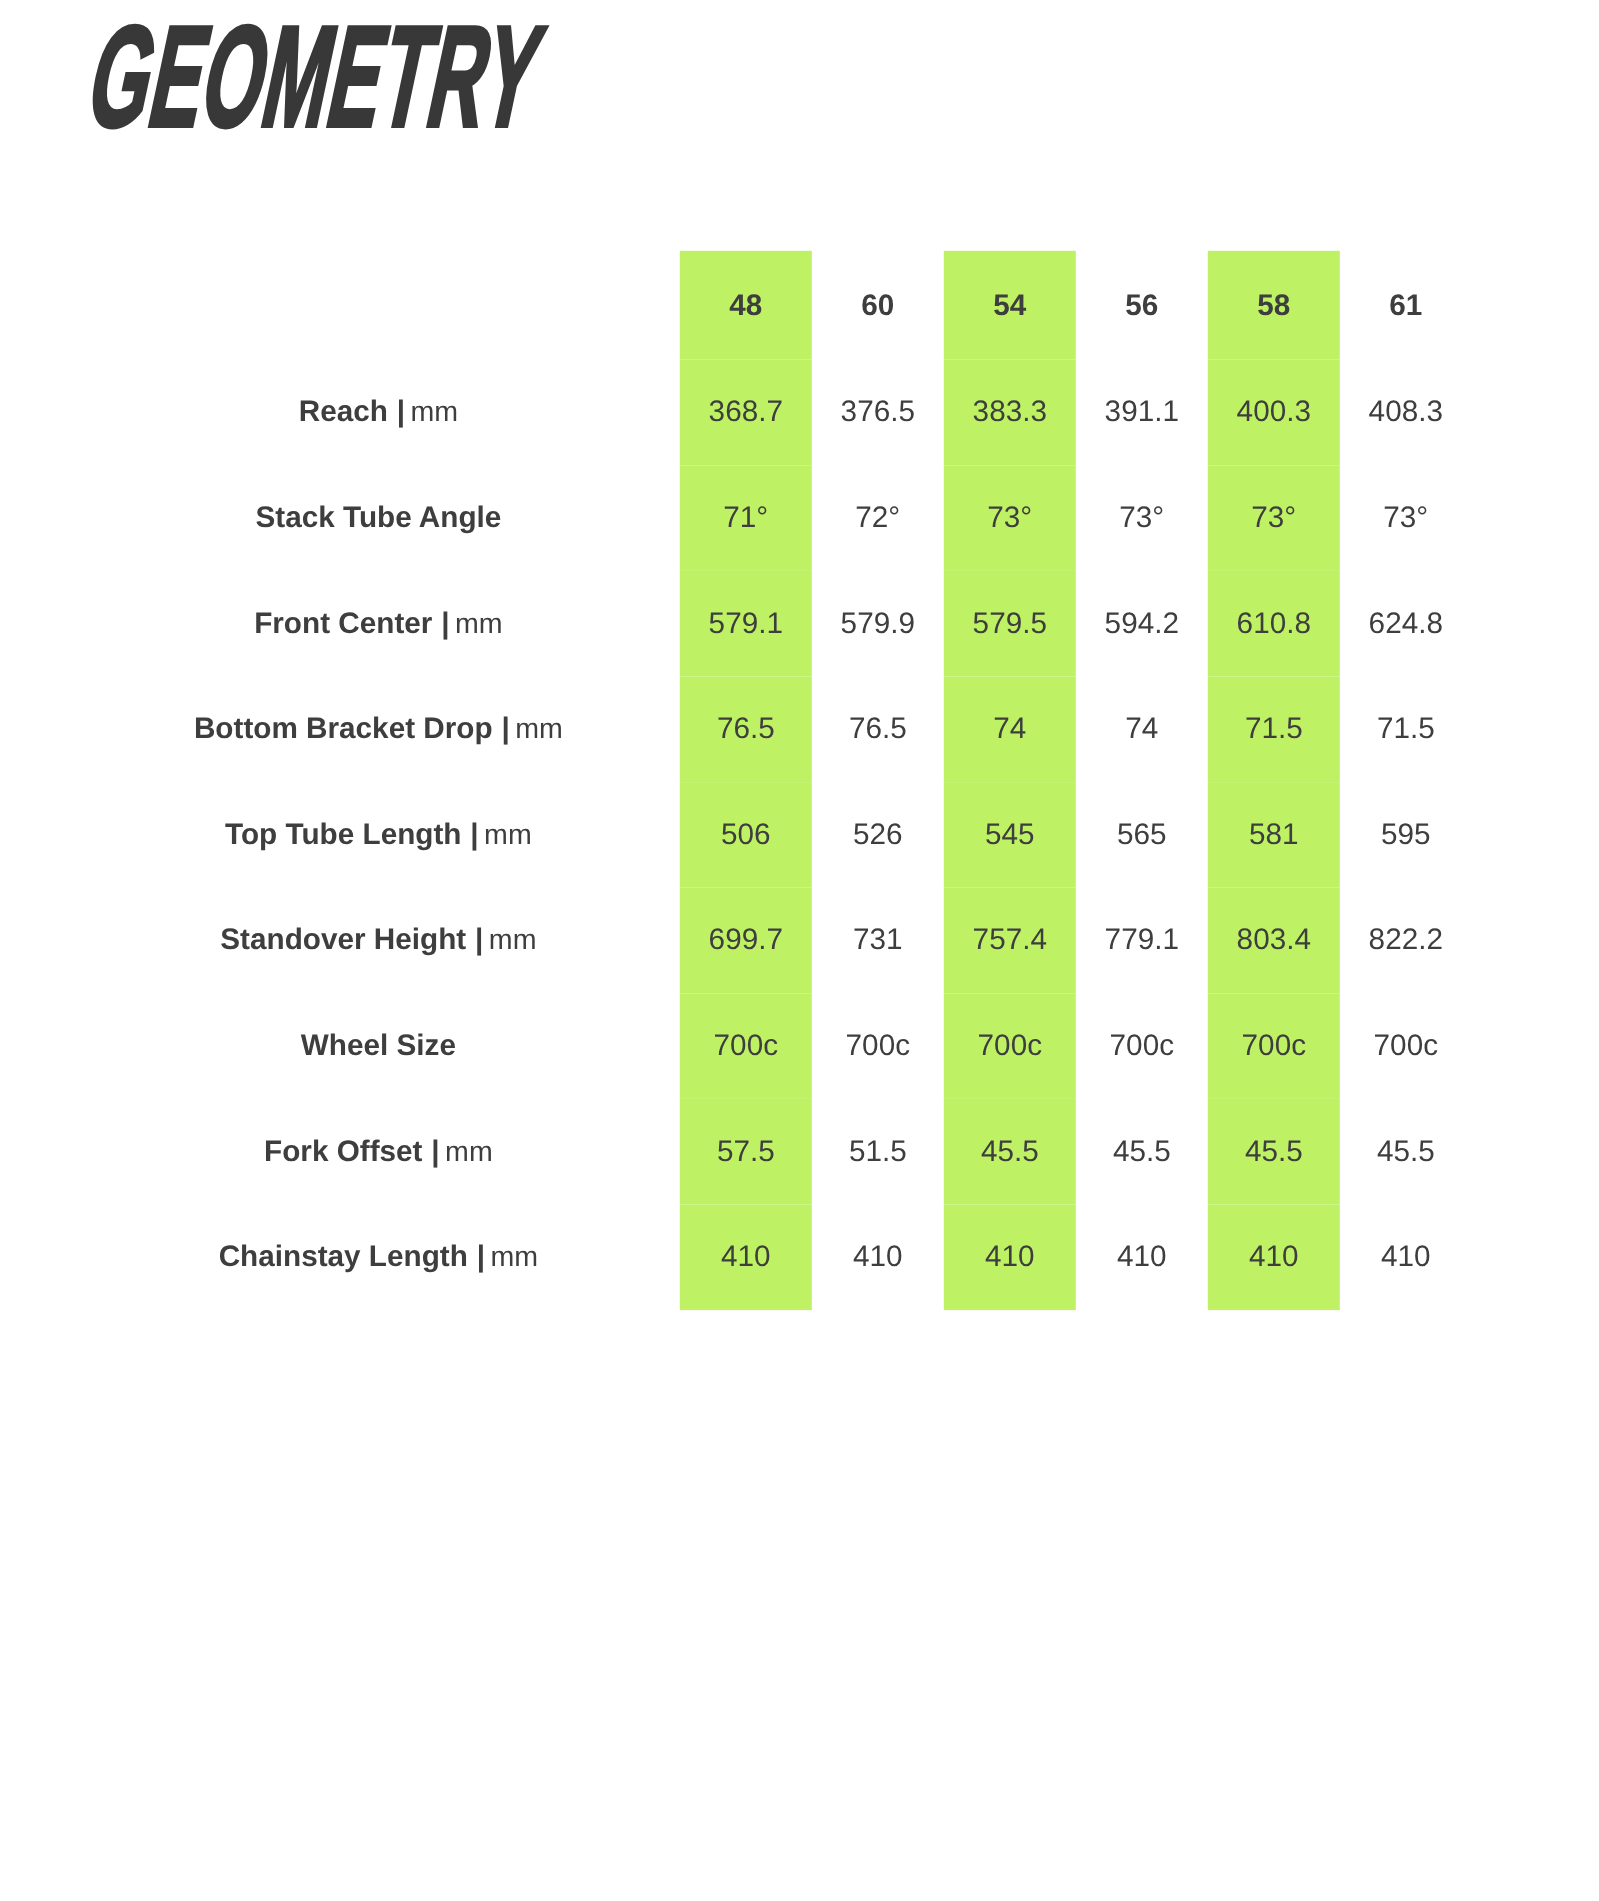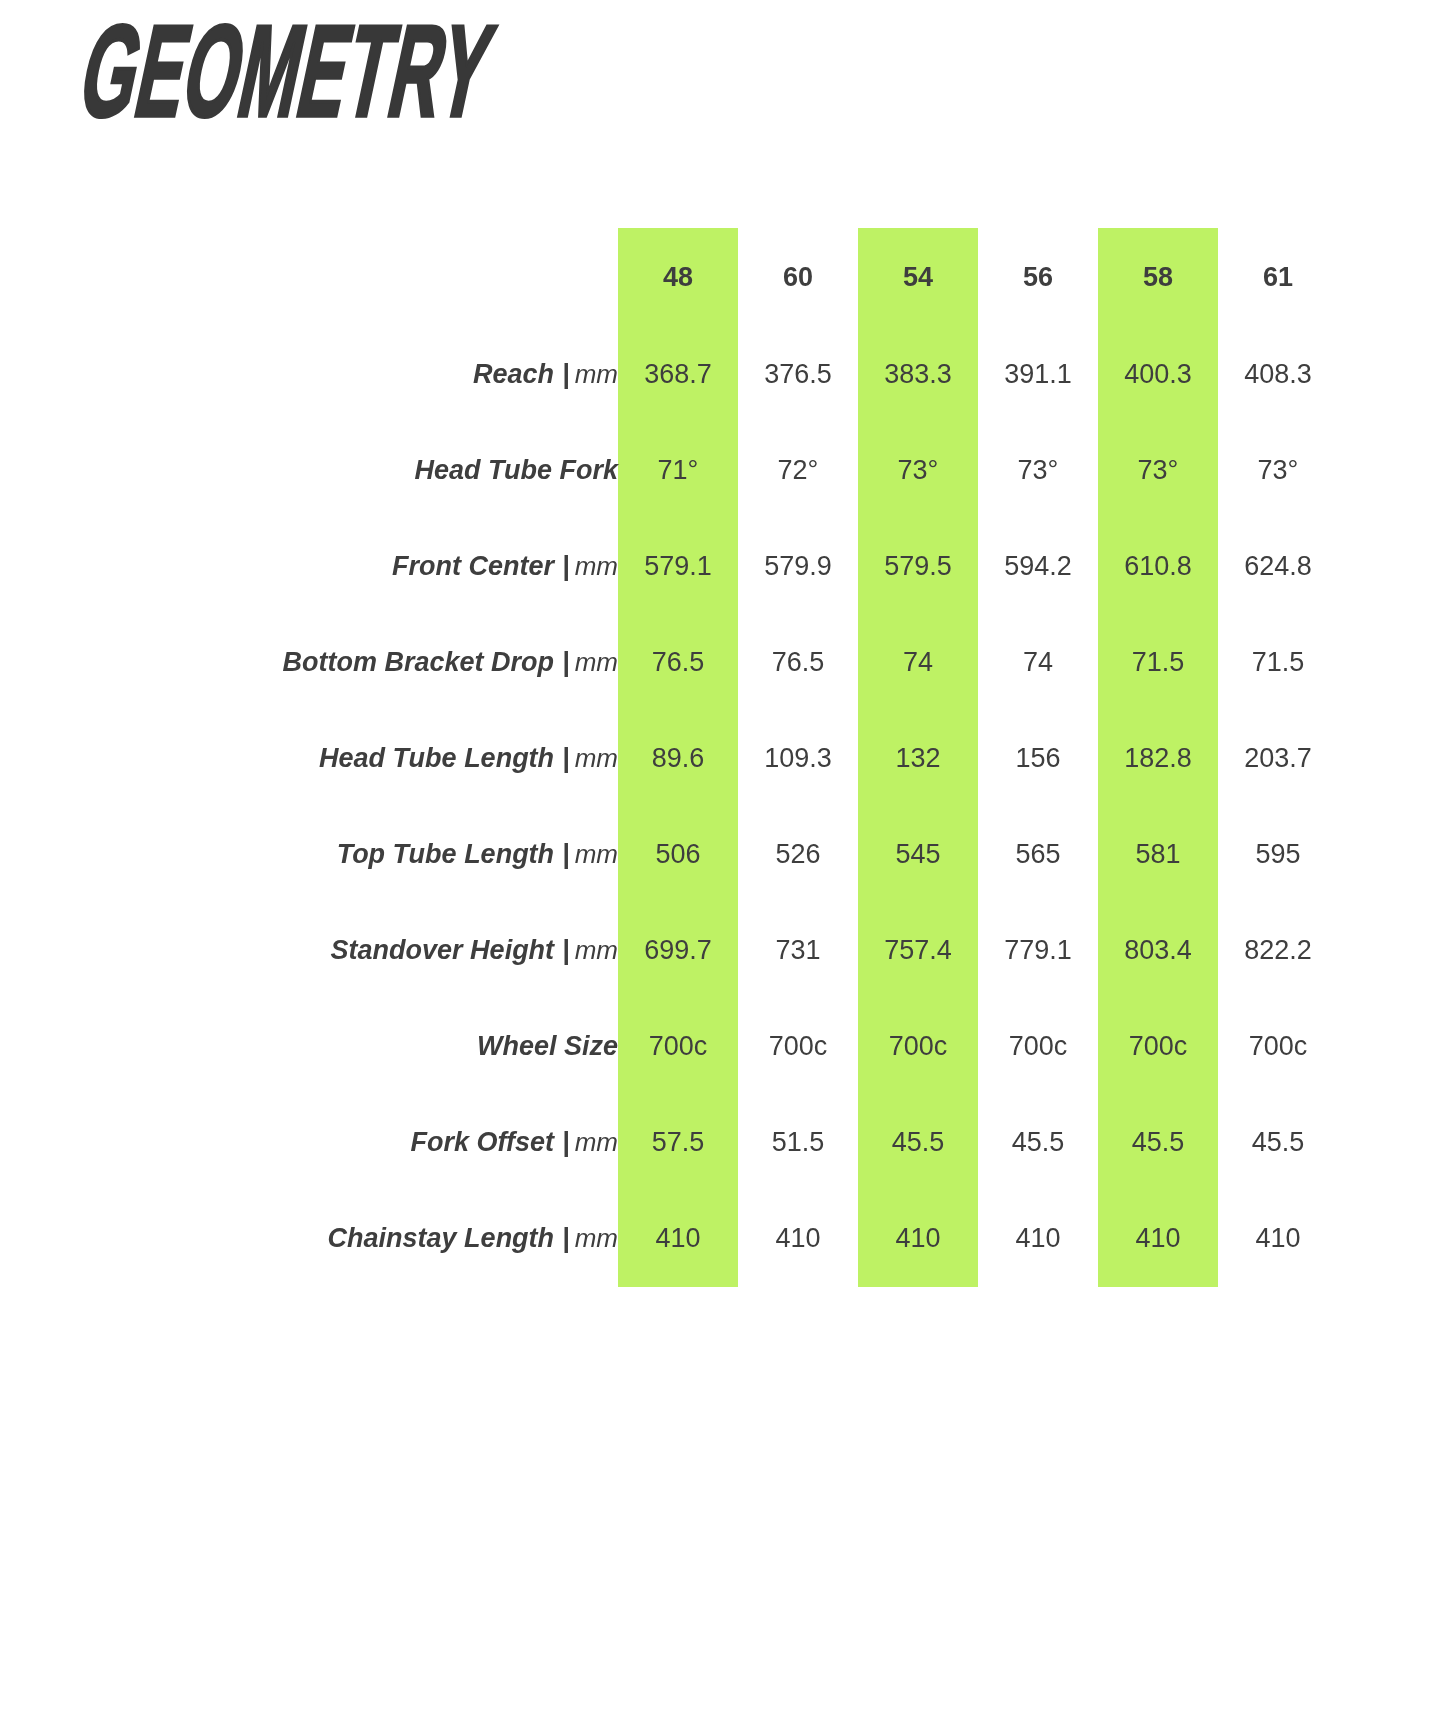--- a/index.html
+++ b/index.html
@@ -59,24 +59,23 @@
     font-weight: bold;
     text-align: center;
   }
   tbody td {
     height: 96px;
     text-align: center;
     font-weight: normal;
   }
   tbody th.row-head {
     height: 96px;
-    text-align: right;
+    text-align: center;
     font-weight: bold;
     white-space: nowrap;
-    font-style: italic;
   }
   .stripe { background: #bef264; }
   .sep {
     font-weight: bold;
     margin: 0 5px 0 8px;
   }
   .unit {
     font-weight: normal;
     font-size: 26px;
   }
@@ -114,21 +113,21 @@
         <tr>
           <th class="row-head"><span>Reach</span><span class="sep">|</span><span class="unit">mm</span></th>
           <td class="stripe">368.7</td>
           <td>376.5</td>
           <td class="stripe">383.3</td>
           <td>391.1</td>
           <td class="stripe">400.3</td>
           <td>408.3</td>
         </tr>
         <tr>
-          <th class="row-head"><span>Head Tube Fork</span></th>
+          <th class="row-head"><span>Stack Tube Angle</span></th>
           <td class="stripe">71°</td>
           <td>72°</td>
           <td class="stripe">73°</td>
           <td>73°</td>
           <td class="stripe">73°</td>
           <td>73°</td>
         </tr>
         <tr>
           <th class="row-head"><span>Front Center</span><span class="sep">|</span><span class="unit">mm</span></th>
           <td class="stripe">579.1</td>
@@ -139,29 +138,20 @@
           <td>624.8</td>
         </tr>
         <tr>
           <th class="row-head"><span>Bottom Bracket Drop</span><span class="sep">|</span><span class="unit">mm</span></th>
           <td class="stripe">76.5</td>
           <td>76.5</td>
           <td class="stripe">74</td>
           <td>74</td>
           <td class="stripe">71.5</td>
           <td>71.5</td>
-        </tr>
-        <tr>
-          <th class="row-head"><span>Head Tube Length</span><span class="sep">|</span><span class="unit">mm</span></th>
-          <td class="stripe">89.6</td>
-          <td>109.3</td>
-          <td class="stripe">132</td>
-          <td>156</td>
-          <td class="stripe">182.8</td>
-          <td>203.7</td>
         </tr>
         <tr>
           <th class="row-head"><span>Top Tube Length</span><span class="sep">|</span><span class="unit">mm</span></th>
           <td class="stripe">506</td>
           <td>526</td>
           <td class="stripe">545</td>
           <td>565</td>
           <td class="stripe">581</td>
           <td>595</td>
         </tr>

